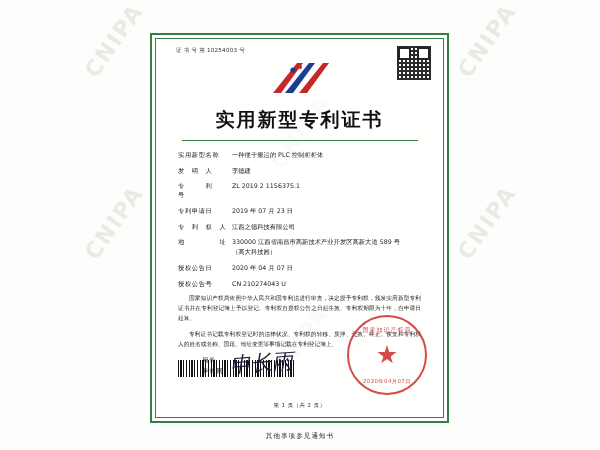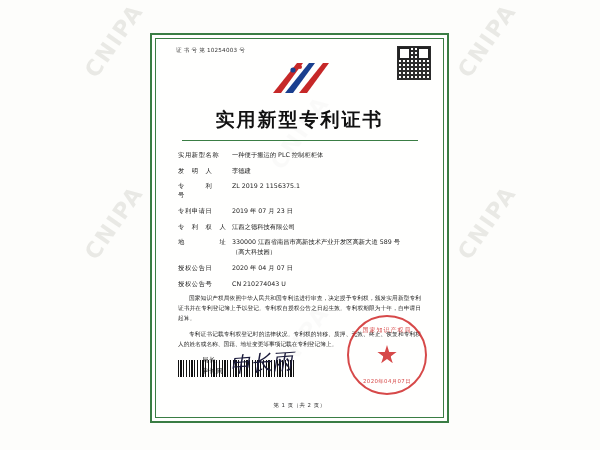--- a/index.html
+++ b/index.html
@@ -352,14 +352,15 @@
       <div class="seal">
         <div class="seal-top">国家知识产权局</div>
         <div class="seal-bot">2020年04月07日</div>
       </div>
 
       <div class="page-no">第 1 页（共 2 页）</div>
 
     </div>
   </div>
 
+  <div class="footer-note">其他事项参见通知书</div>
 
 </div>
 
 </body></html>

